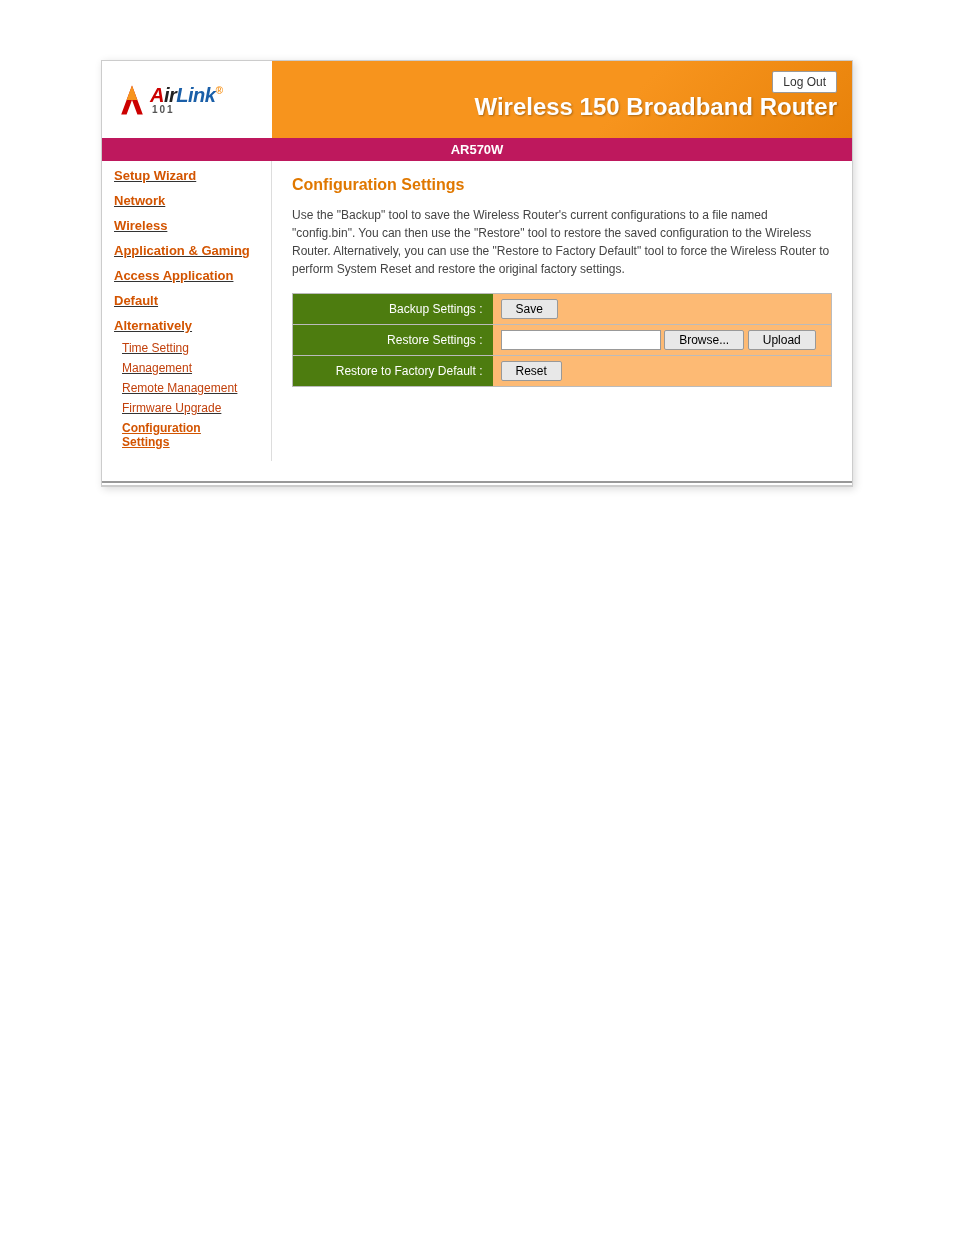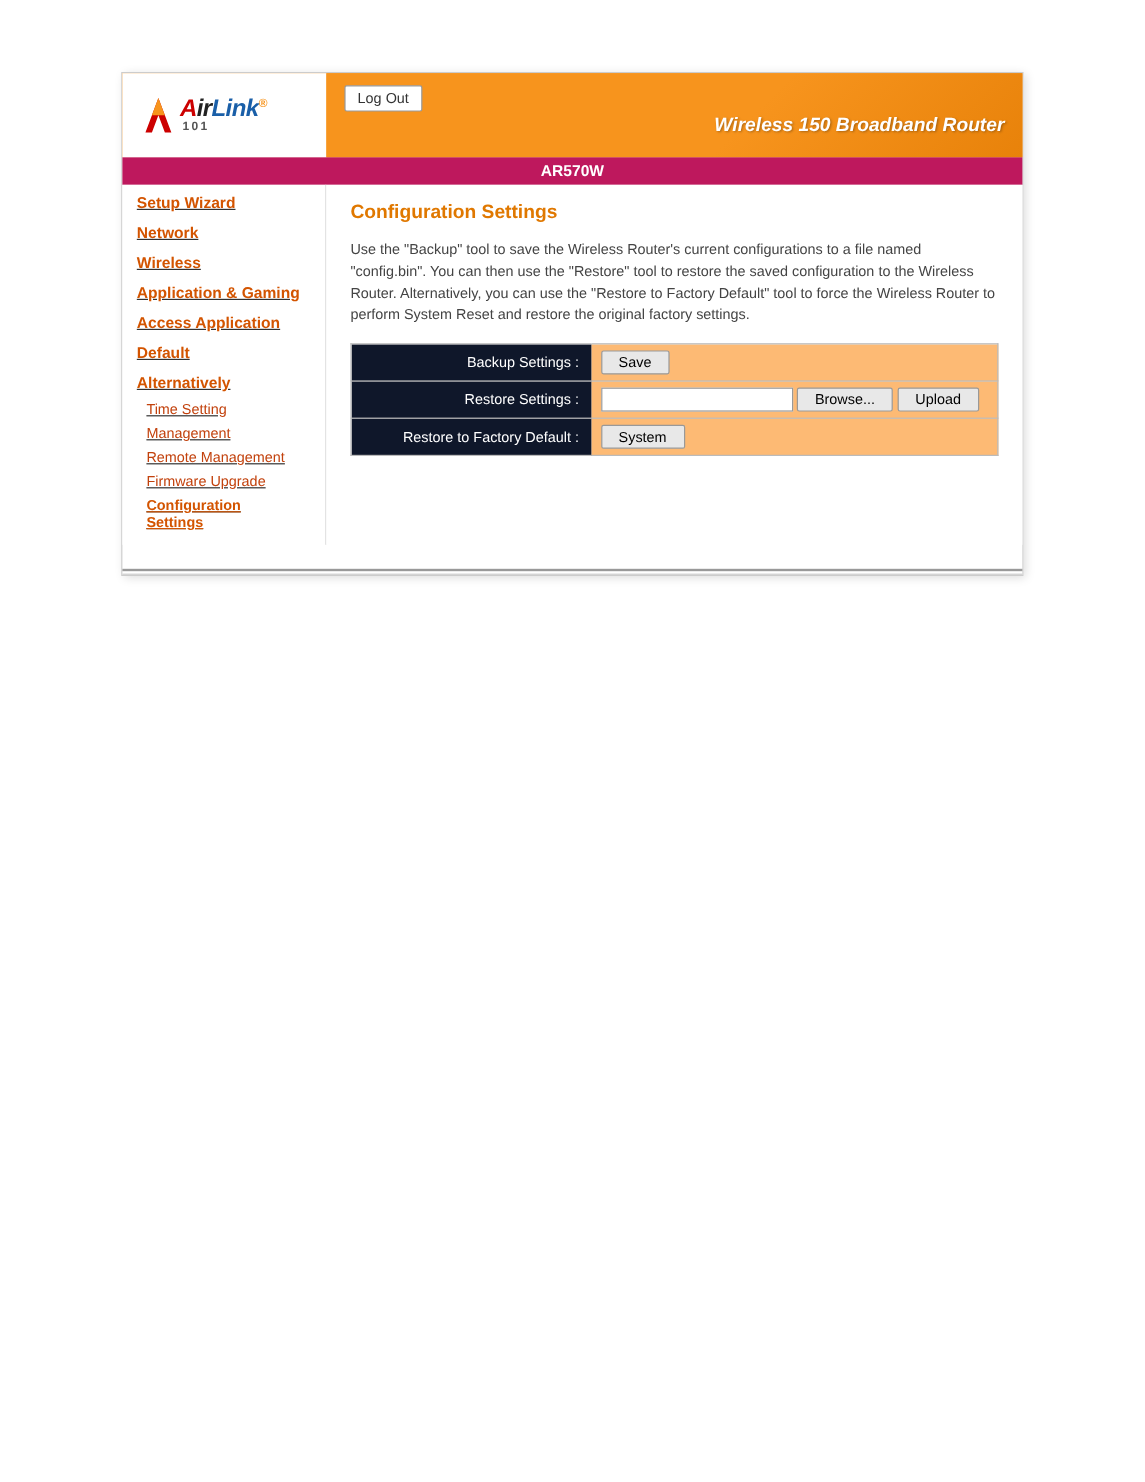--- a/index.html
+++ b/index.html
@@ -23,42 +23,41 @@
     }
 
     
     .header {
       background: linear-gradient(135deg, #f7941d 0%, #f7941d 60%, #e8820a 100%);
       padding: 10px 15px 12px 15px;
       position: relative;
       min-height: 70px;
       display: flex;
       flex-direction: column;
-      align-items: flex-start;
+      align-items: flex-end;
       justify-content: space-between;
     }
 
     .logout-btn {
       background: #fff;
       border: 1px solid #999;
       padding: 3px 10px;
       font-size: 12px;
       cursor: pointer;
       color: #333;
       border-radius: 2px;
     }
 
     .header-title {
       color: #fff;
-      font-size: 16px;
+      font-size: 24px;
       font-weight: bold;
       text-shadow: 1px 1px 2px rgba(0,0,0,0.3);
       align-self: flex-end;
       padding-bottom: 5px;
-      font-style: italic;
     }
 
     
     .main-layout {
       display: flex;
       min-height: 300px;
     }
 
     
     .sidebar {
@@ -132,21 +131,21 @@
     .settings-table {
       width: 100%;
       border-collapse: collapse;
     }
 
     .settings-table tr {
       border: 1px solid #bbb;
     }
 
     .settings-table .label-cell {
-      background: #0f172a;
+      background: #4d7c0f;
       color: #fff;
       text-align: right;
       padding: 6px 10px;
       font-size: 12px;
       width: 200px;
       font-weight: normal;
     }
 
     .settings-table .value-cell {
       background: #fdba74;
@@ -293,21 +292,21 @@
             <td class="label-cell">Restore Settings :</td>
             <td class="value-cell">
               <input type="text" class="restore-input" value="" style="">
               <button class="form-btn">Browse...</button>
               <button class="form-btn">Upload</button>
             </td>
           </tr>
           <tr>
             <td class="label-cell">Restore to Factory Default :</td>
             <td class="value-cell">
-              <button class="form-btn">System</button>
+              <button class="form-btn">Reset</button>
             </td>
           </tr>
         </tbody>
           </table>
       </div>
     </div>
 
     <div class="footer-line"></div>
     <div class="footer-line2"></div>
 

